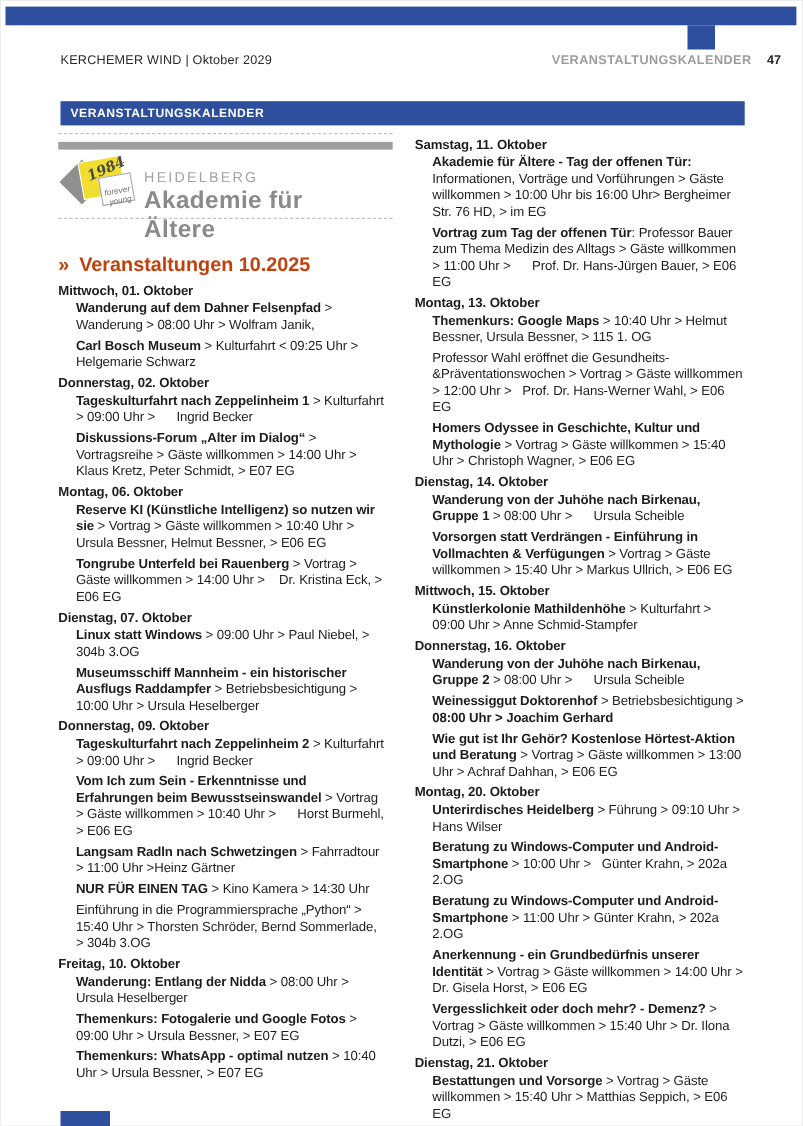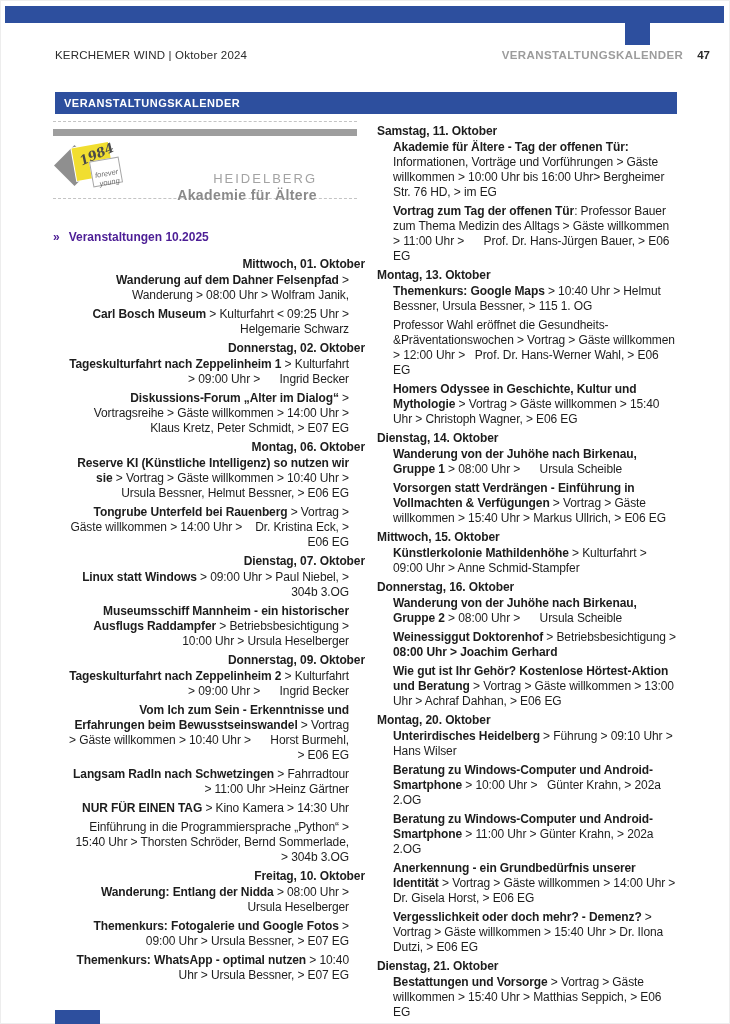--- a/index.html
+++ b/index.html
@@ -32,46 +32,46 @@
   .graybar { height:7px; background:#9e9e9e; margin-top:7px; }
   .logo-row { display:flex; align-items:center; padding:8px 40px 8px 6px; height:62px; }
   .logo-gfx { position:relative; width:72px; height:50px; flex-shrink:0; }
   .gfx-gray { position:absolute; left:1px; top:9px; width:29px; height:29px; background:var(--logo-gray); transform:rotate(45deg); }
   .gfx-yellow { position:absolute; left:15px; top:3px; width:37px; height:33px; background:var(--logo-yellow);
     transform:rotate(-10deg); box-shadow:0 0 0 1px #fff; }
   .gfx-year { font-family:"DejaVu Serif", serif; font-style:italic; font-weight:700; font-size:13px; color:#4a4a4a;
     display:block; transform:rotate(-14deg); margin:3px 0 0 6px; }
   .gfx-white { position:absolute; left:32px; top:17px; width:30px; height:26px; background:#fff; border:1px solid #a8a8a8;
     transform:rotate(-10deg); font-style:italic; font-size:7.5px; color:#6e6e6e; line-height:1.15; text-align:right; padding:10px 2px 0 0; }
-  .logo-text { flex:1; text-align:right;margin-top:40px; }
+  .logo-text { flex:1; text-align:left;margin-top:40px; }
   .logo-city { font-size:13px; color:#a3a3a3; letter-spacing:2px; }
-  .logo-name { font-size:14px; font-weight:700; color:#8a8a8a; letter-spacing:0.4px; margin-top:1px; }
+  .logo-name { font-size:22px; font-weight:700; color:#8a8a8a; letter-spacing:0.4px; margin-top:1px; }
 
   
-  .heading { position:absolute; left:53px; top:230px; font-size:12px; font-weight:700; color:#4c1d95; }
+  .heading { position:absolute; left:53px; top:230px; font-size:18px; font-weight:700; color:#c2410c; }
   .heading .marker { margin-right:9px; }
 
   
   .col { position:absolute; font-size:12px; line-height:15px; white-space:pre-wrap; letter-spacing:-0.1px; color:#1d1d1d; }
-  .col-left  { left:53px;  top:257px; width:312px;text-align:right; }
+  .col-left  { left:53px;  top:257px; width:312px; }
   .col-right { left:377px; top:124px; width:316px; }
   .date-header { font-weight:700; margin:4px 0 1px 0; }
   .day-group:first-child .date-header { margin-top:0; }
   .event { margin:1px 16px 4px 16px; }
   .event .b { font-weight:700; }
 </style>
 </head>
 <body>
 
 <div class="topbar"></div>
 <div class="toptab"></div>
 <div class="bottomtab"></div>
 
 <div class="runhead">
-  <span class="left">KERCHEMER WIND | Oktober 2024</span>
+  <span class="left">KERCHEMER WIND | Oktober 2029</span>
   <span class="right">
     <span class="section">VERANSTALTUNGSKALENDER</span>
     <span class="pageno">47</span>
   </span>
 </div>
 
 <div class="banner">VERANSTALTUNGSKALENDER</div>
 
 <div class="logo-box">
   <div class="dash"></div>

